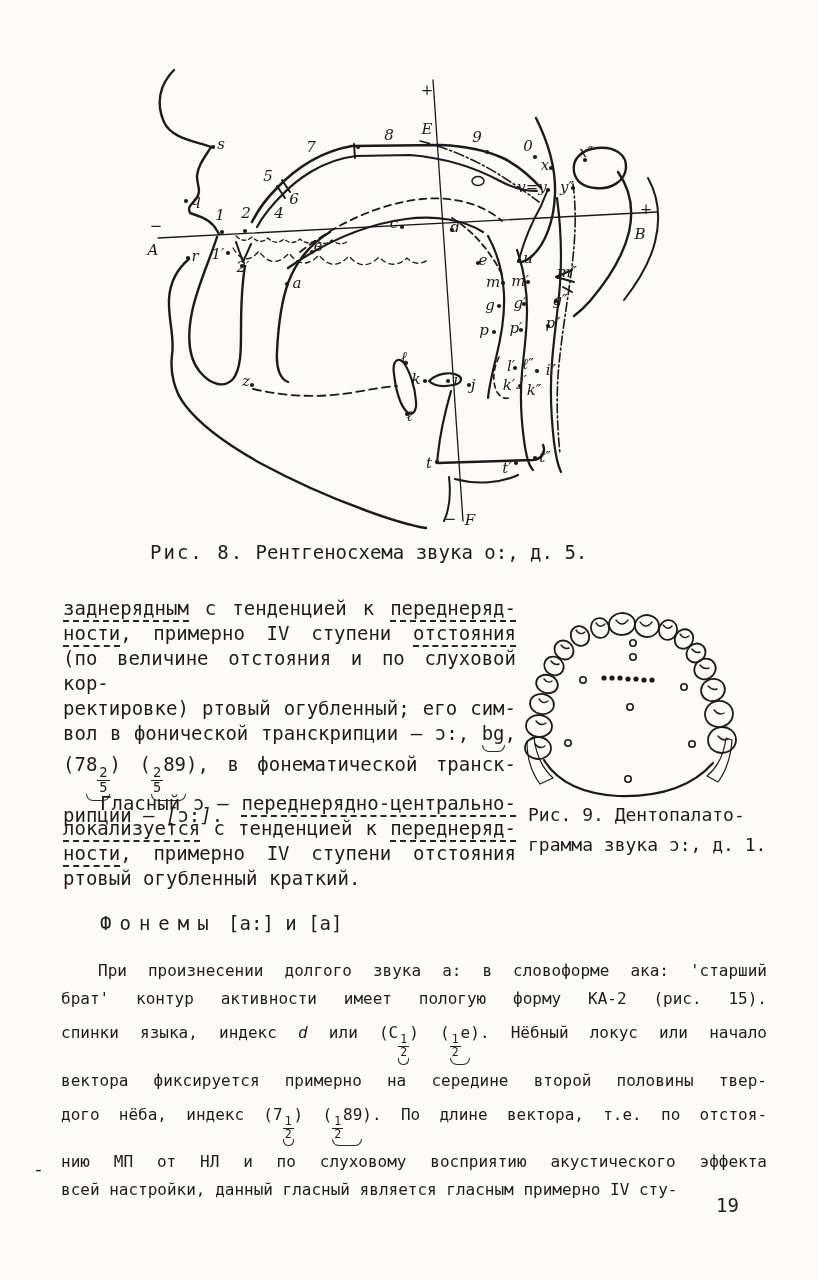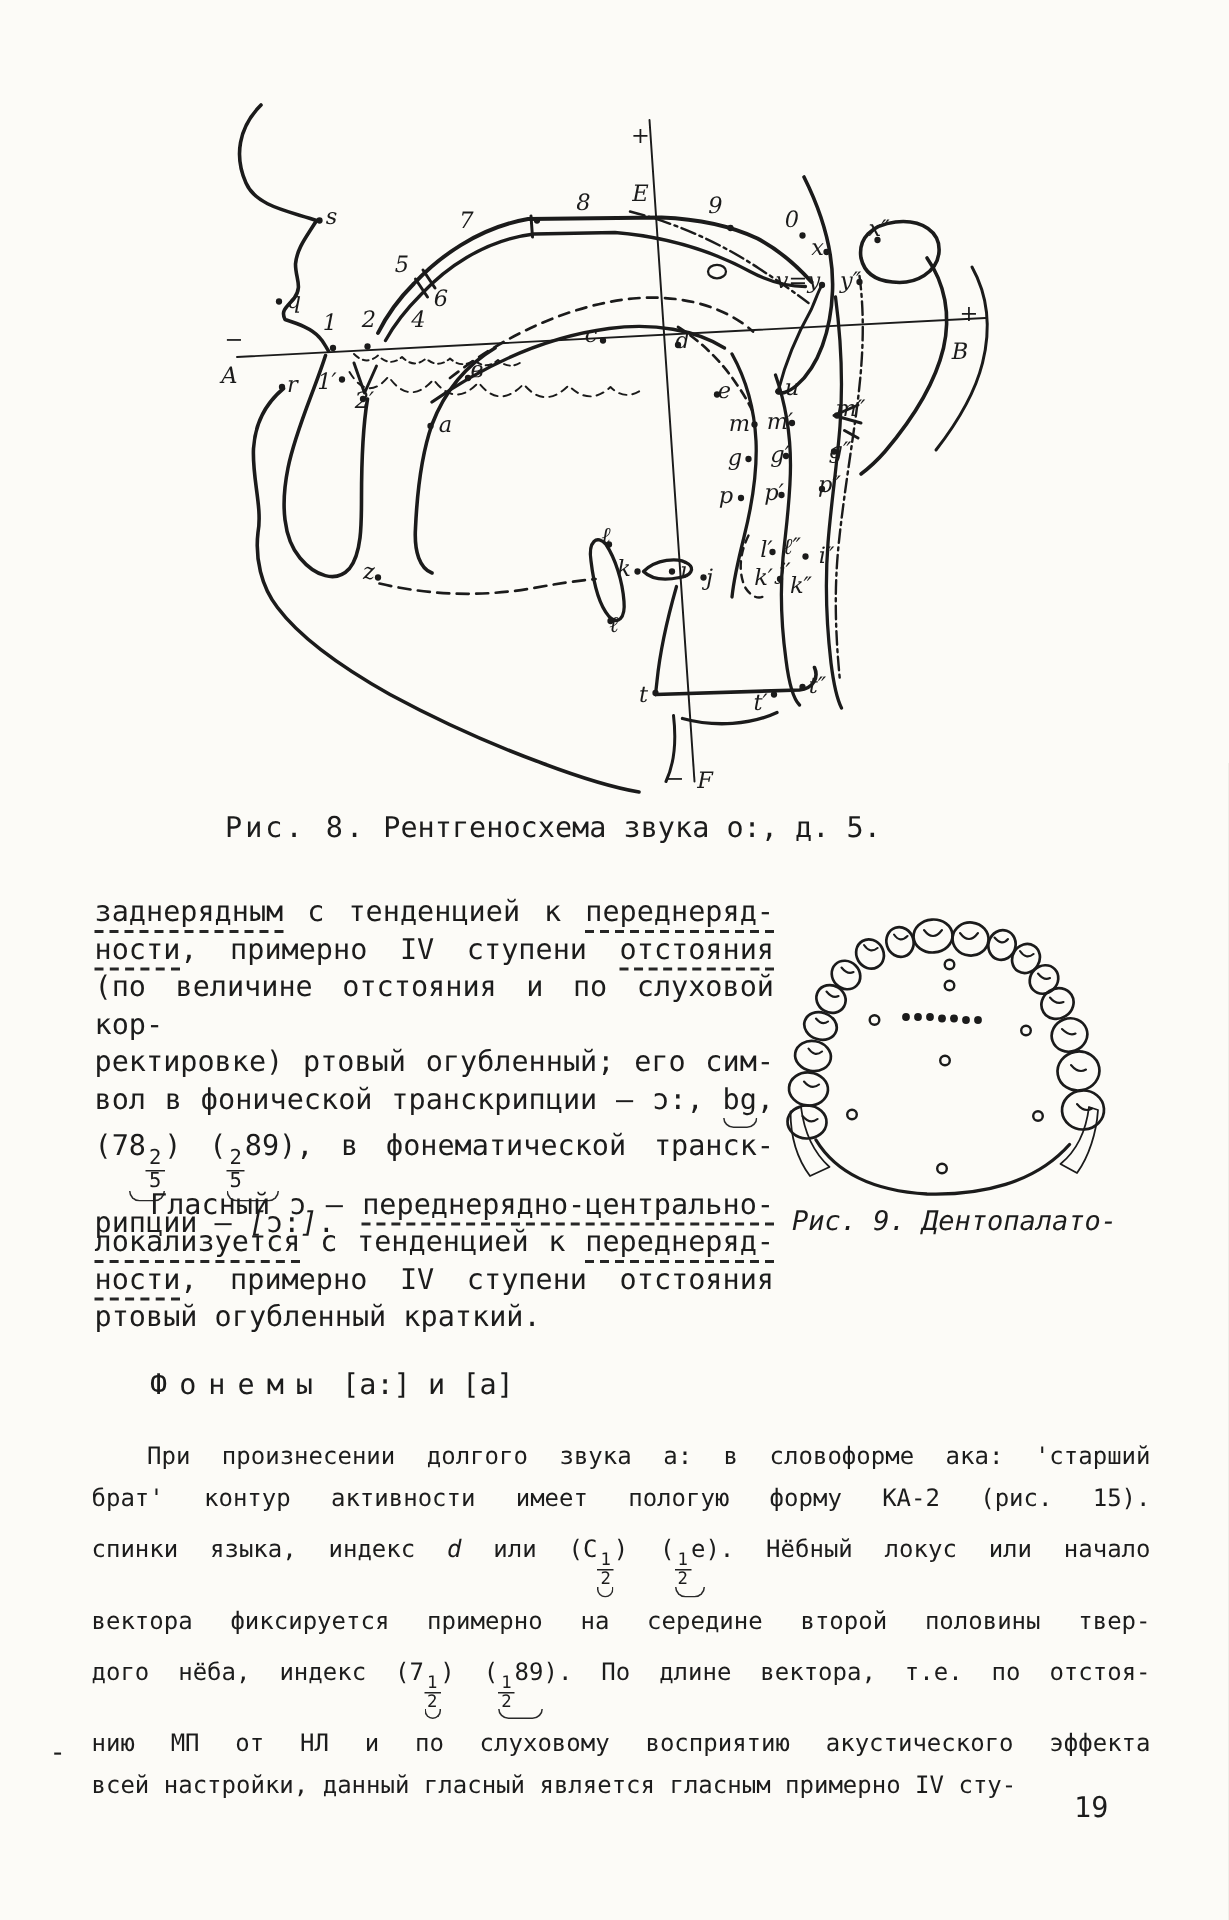--- a/index.html
+++ b/index.html
@@ -16,21 +16,21 @@
         line-height:1.02;font-size:0.72em;text-align:center;}
   .ft{border-bottom:1.6px solid #222;padding:0 2px;}
   .fb{padding:0 2px;}
   .tie{position:relative;display:inline-block;}
   .tie::after{content:"";position:absolute;left:0;right:0;bottom:-6px;height:6px;
         border:1.6px solid #2a2a2a;border-top:none;border-radius:0 0 10px 10px;}
   .it{font-style:italic;}
   .col{width:453px;font-size:19px;line-height:25px;}
   .body-par{width:706px;font-size:16px;line-height:28px;}
   .caption{font-size:19px;white-space:nowrap;margin-left:16px;}
-  .caption9{font-size:18px;white-space:nowrap;font-style:italic;}
+  .caption9{font-size:18px;white-space:nowrap;}
   .cap-label{letter-spacing:2px;}
   .heading{font-size:19px;white-space:nowrap;}
   .spaced{letter-spacing:8px;}
   .pagenum{font-size:19px;}
   
   svg{display:block;}
   svg text{font-family:"DejaVu Serif",serif;font-style:italic;font-size:15px;
         fill:#1b1b1b;text-anchor:middle;}
   svg path,svg ellipse,svg line{fill:none;stroke:#1b1b1b;
         stroke-linecap:round;stroke-linejoin:round;}
@@ -267,20 +267,21 @@
         <circle cx="612" cy="678" r="2.6" fill="#1b1b1b" stroke="none"></circle>
         <circle cx="620" cy="678" r="2.6" fill="#1b1b1b" stroke="none"></circle>
         <circle cx="628" cy="679" r="2.6" fill="#1b1b1b" stroke="none"></circle>
         <circle cx="636" cy="679" r="2.6" fill="#1b1b1b" stroke="none"></circle>
         <circle cx="644" cy="680" r="2.6" fill="#1b1b1b" stroke="none"></circle>
         <circle cx="652" cy="680" r="2.6" fill="#1b1b1b" stroke="none"></circle>
       </g>
   </svg>
 
   <div class="abs caption9" style="left:528px;top:804px;">Рис. 9. Дентопалато-</div>
+  <div class="abs caption9" style="left:528px;top:834px;">грамма звука ɔ:, д. 1.</div>
 
   <div class="abs heading" style="left:100px;top:912px;">
     <span class="spaced">Фонемы</span><span> [а:] и [а]</span>
   </div>
 
   <div class="abs body-par" style="left:61px;top:957px;">
       <div class="line ind">При произнесении долгого звука а: в словоформе ака: 'старший</div>
       <div class="line">брат' контур активности имеет пологую форму КА-2 (рис. 15).</div>
       <div class="line fr">спинки языка, индекс <span class="it">d</span> или (C<span class="tie"><span class="frac">
             <span class="ft">1</span>

